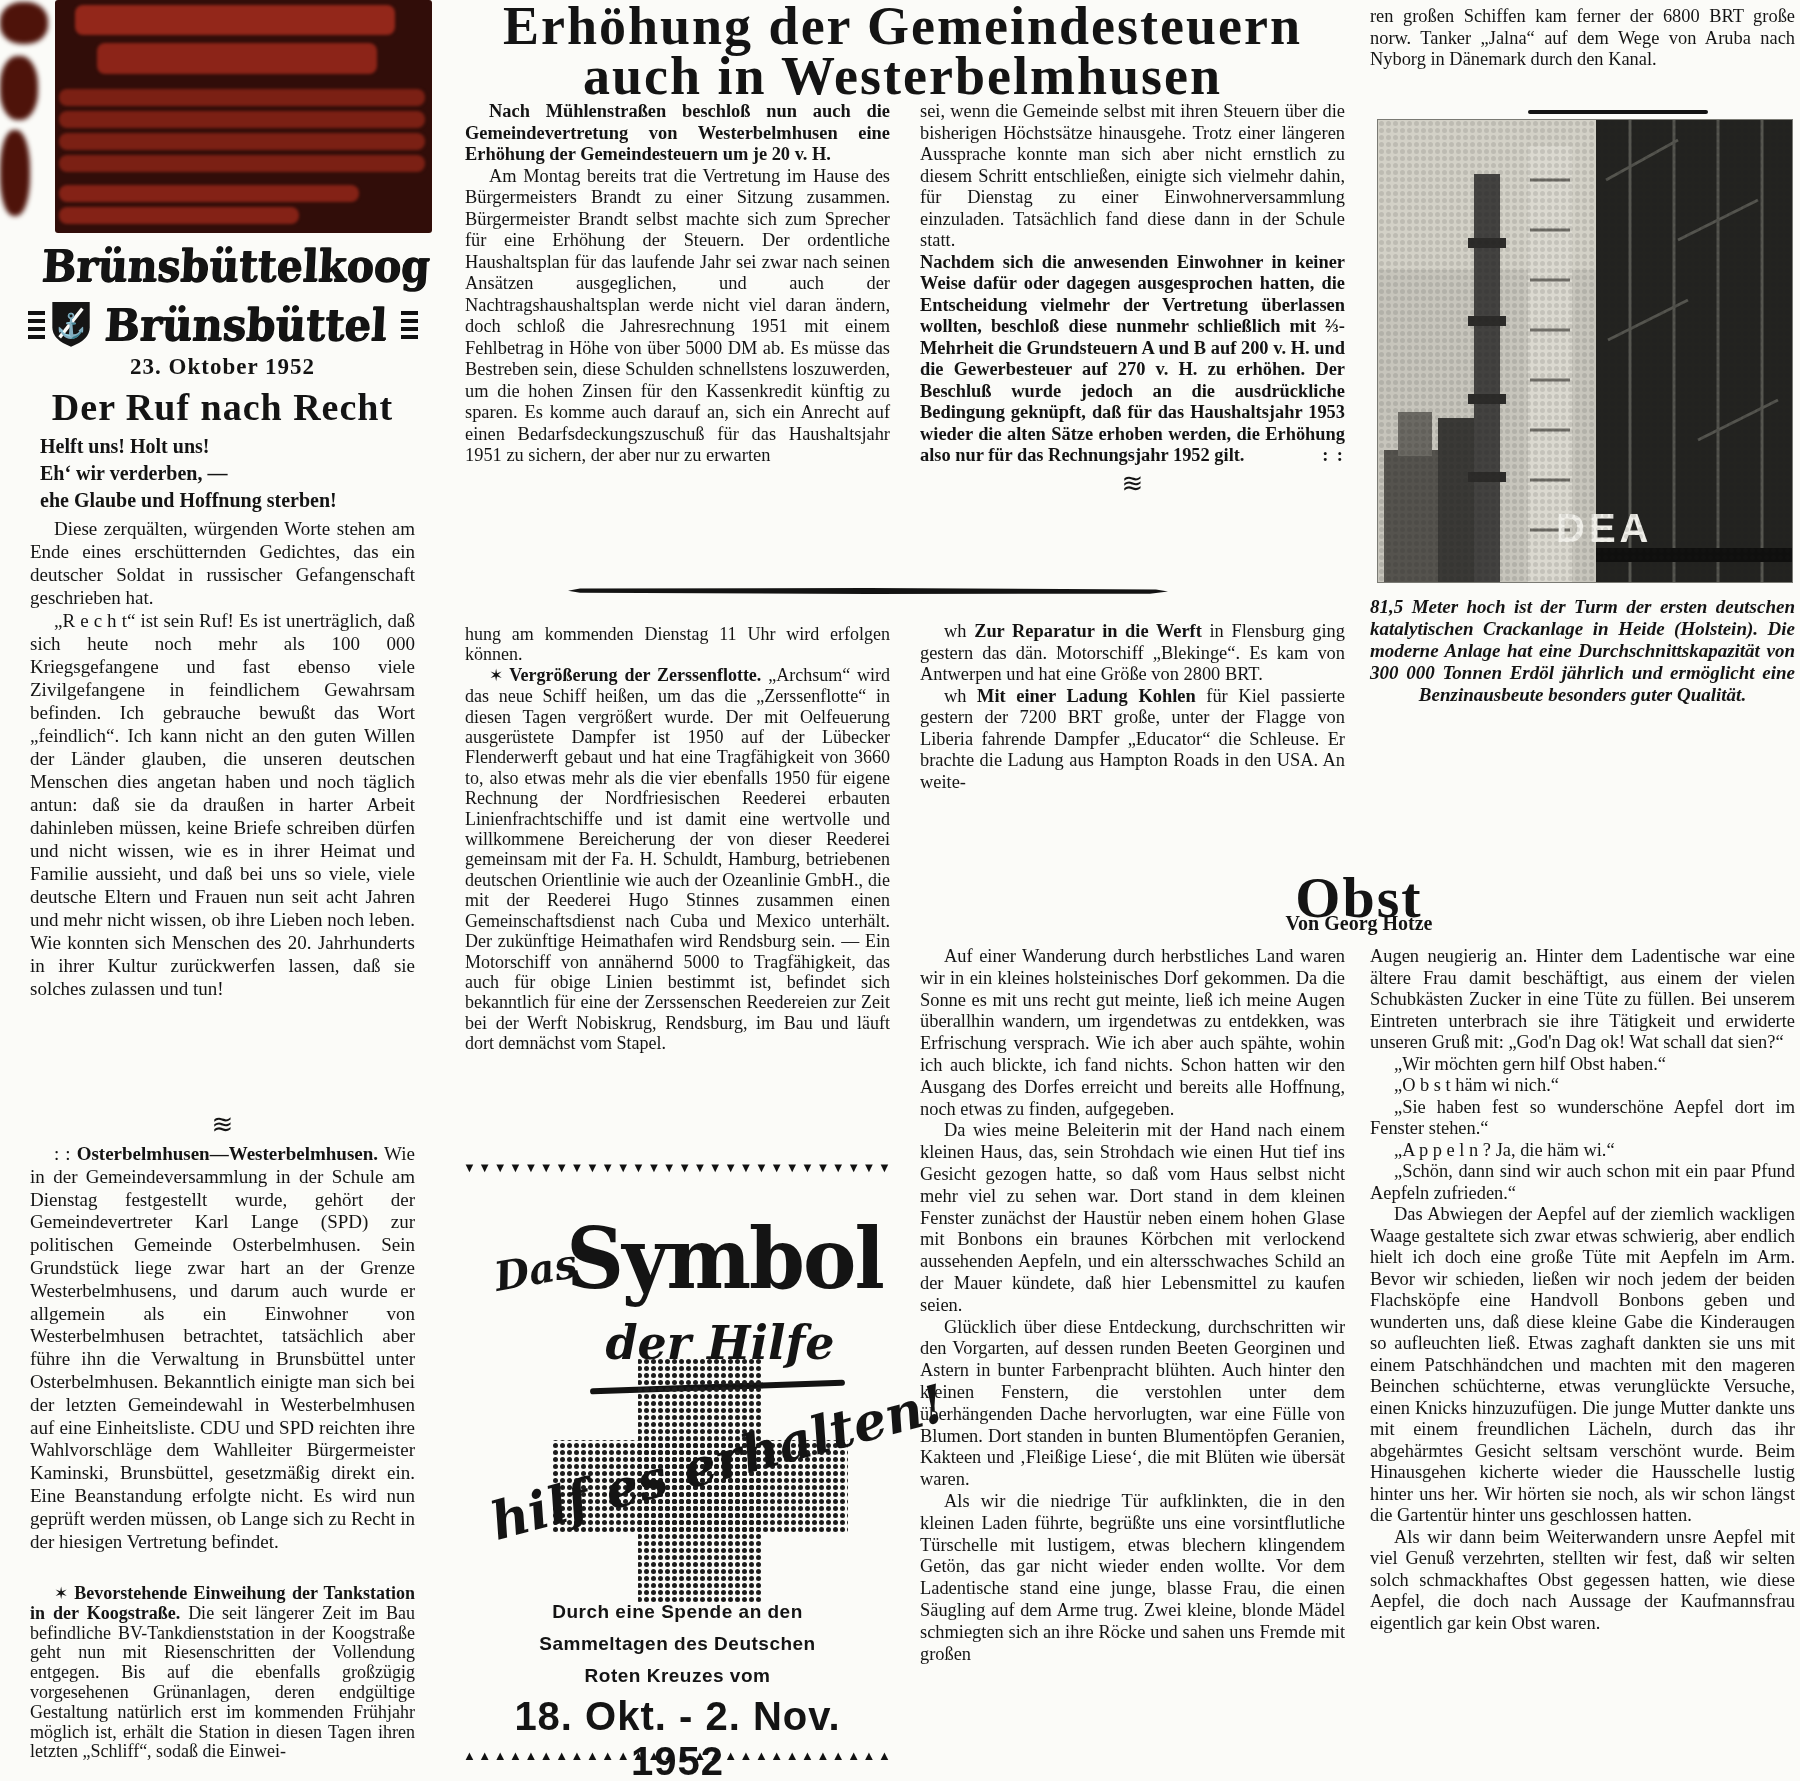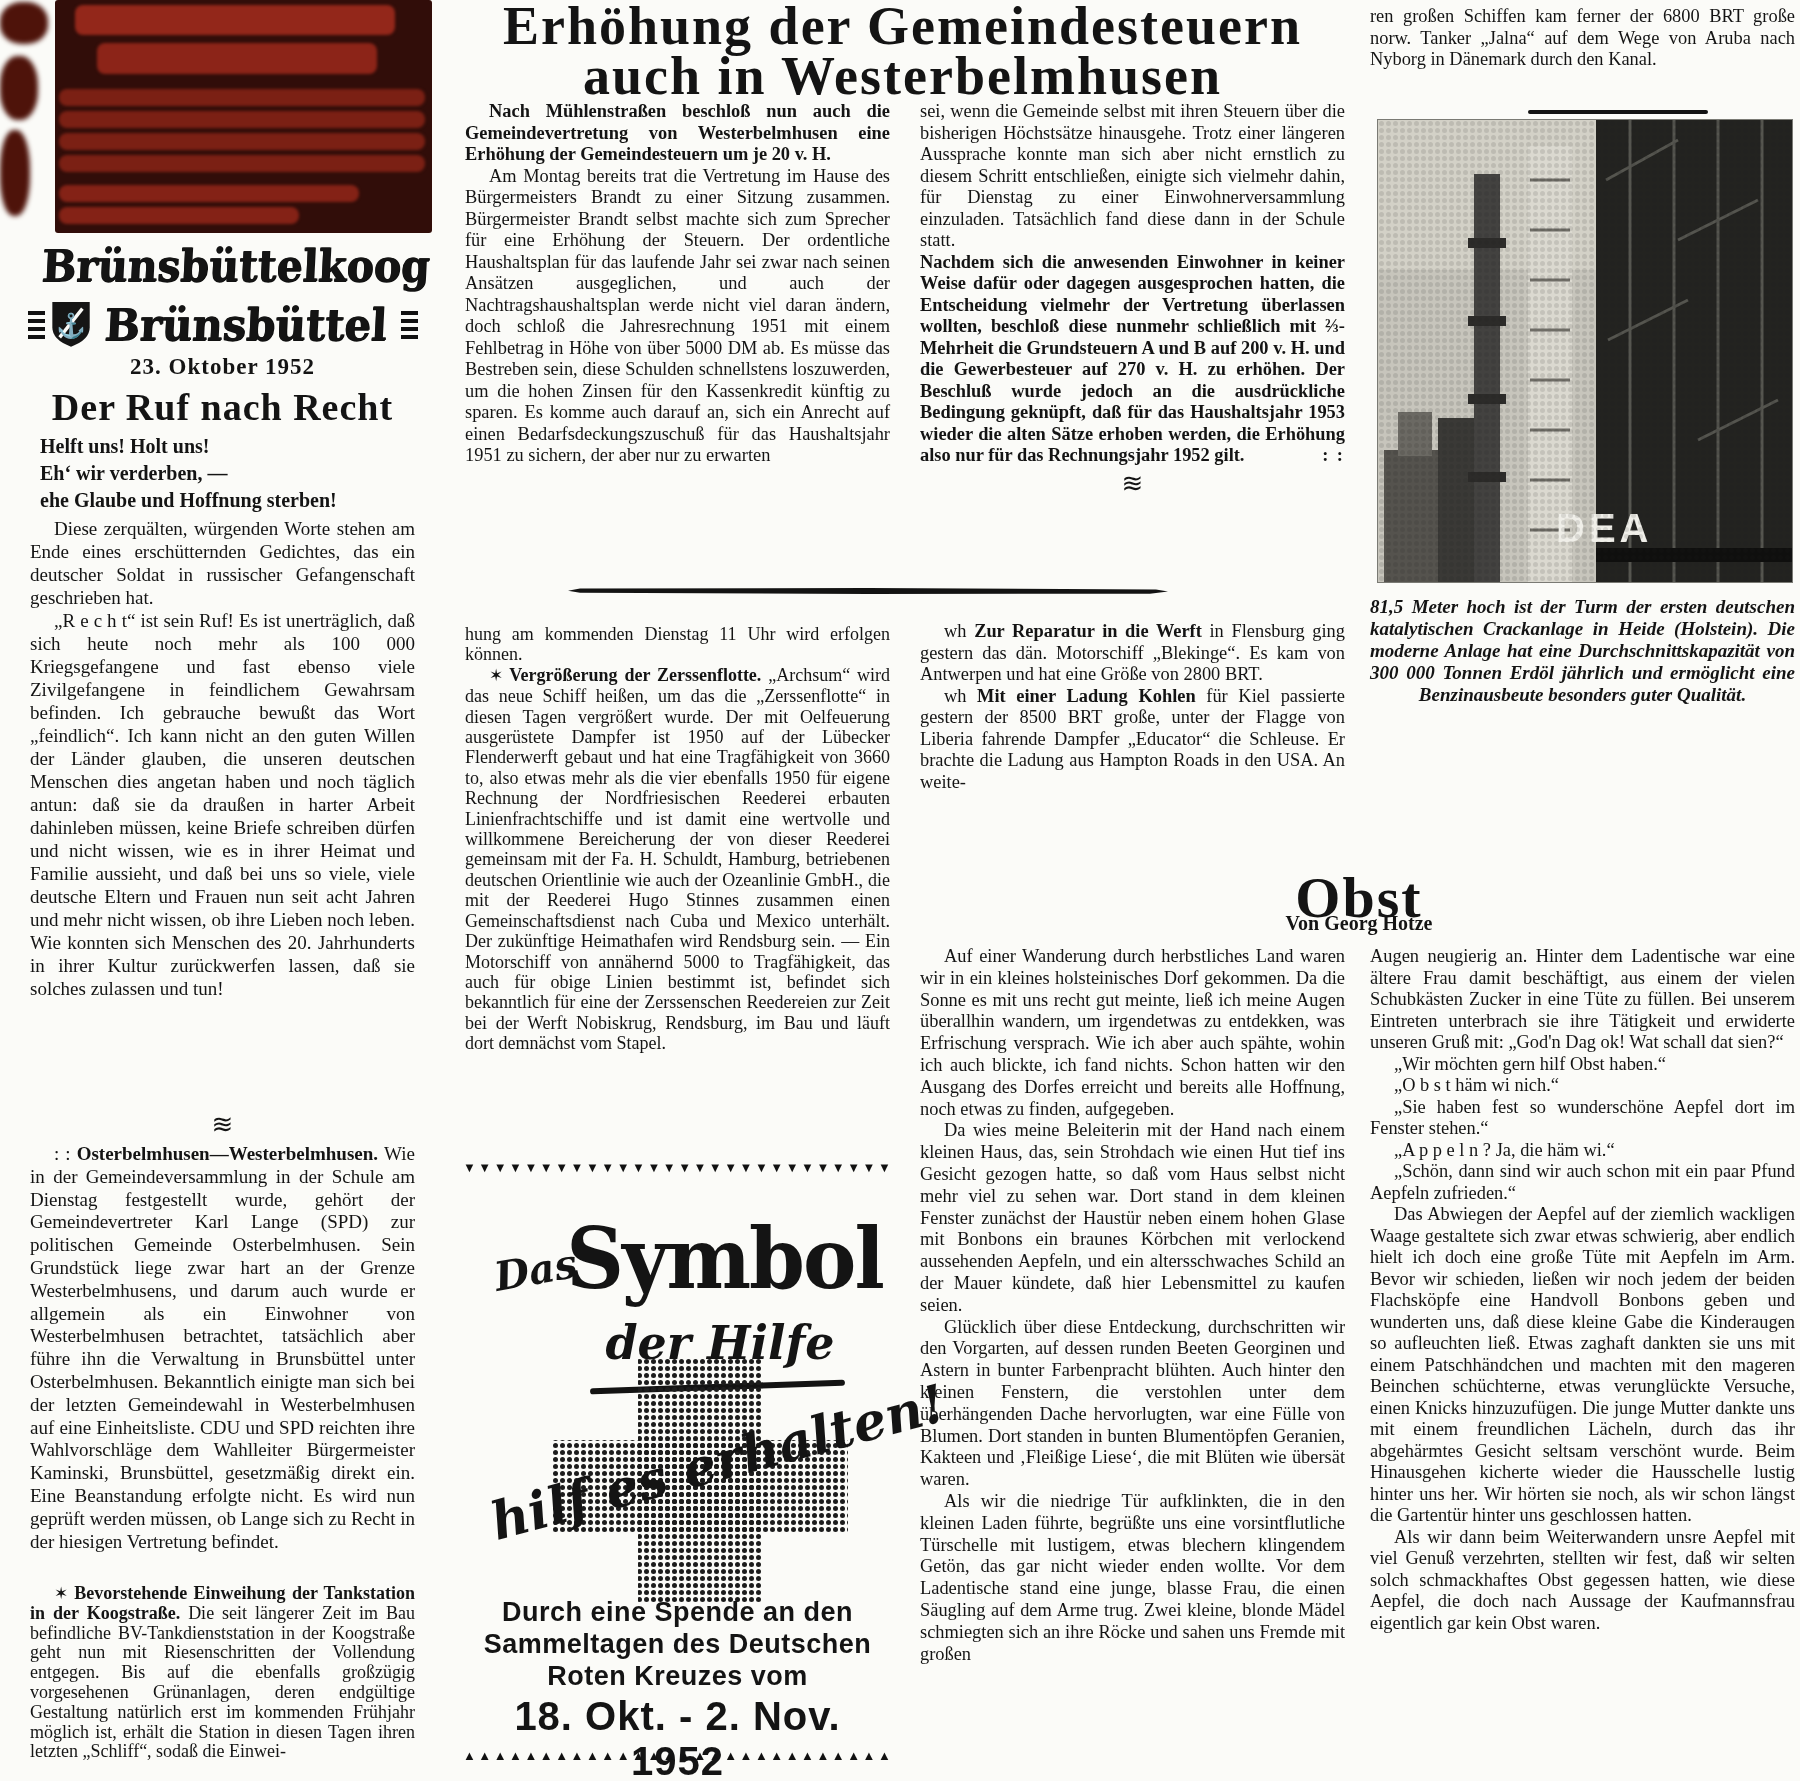--- a/index.html
+++ b/index.html
@@ -47,21 +47,21 @@
   .gsmudge{position:absolute;background:#4e130a;filter:blur(2.5px);border-radius:45%;}
   
   .zig{white-space:nowrap;overflow:hidden;font-size:13px;letter-spacing:2.5px;line-height:16px;color:#111;}
   
   .ad-das{font-family:"DejaVu Serif",serif;font-style:italic;font-weight:900;font-size:40px;
           transform:rotate(-10deg);}
   .ad-symbol{font-family:"DejaVu Serif",serif;font-weight:900;font-size:80px;letter-spacing:-2px;
              transform:scaleY(1.05);}
   .ad-script{font-family:"DejaVu Serif",serif;font-style:italic;font-weight:900;}
   .ad-lines{font-family:"Liberation Sans","DejaVu Sans",sans-serif;font-weight:700;
-            font-size:27px;line-height:32px;text-align:center;letter-spacing:.5px;}
+            font-size:19px;line-height:32px;text-align:center;letter-spacing:.5px;}
   .ad-date{font-family:"Liberation Sans","DejaVu Sans",sans-serif;font-weight:700;
            font-size:40px;letter-spacing:1px;text-align:center;}
   .caption{font-weight:bold;font-style:italic;font-size:19px;line-height:22px;
            text-align:justify;text-align-last:center;}
   .photo-frame{outline:1px solid #7a7a74;}
 </style>
 </head>
 <body>
 
 <div class="abs ghost" style="left:55px;top:0;width:377px;height:233px">
@@ -176,21 +176,21 @@
 </div>
 <div class="abs ad-date" style="left:465px;top:1694px;width:425px">18. Okt. - 2. Nov. 1952</div>
 
 <div class="abs zig" style="left:463px;top:1748px;width:428px">▲▲▲▲▲▲▲▲▲▲▲▲▲▲▲▲▲▲▲▲▲▲▲▲▲▲▲▲▲▲▲▲▲▲▲▲▲▲▲▲</div>
 
 <div class="abs bodytext" style="left:920px;top:621px;width:425px">
   <p class="ind">
     <span>wh </span><span class="b">Zur Reparatur in die Werft </span><span>in Flensburg ging gestern das dän. Motorschiff „Blekinge“. Es kam von Antwerpen und hat eine Größe von 2800 BRT.</span>
   </p>
   <p class="ind">
-    <span>wh </span><span class="b">Mit einer Ladung Kohlen </span><span>für Kiel passierte gestern der 8500 BRT große, unter der Flagge von Liberia fahrende Dampfer „Educator“ die Schleuse. Er brachte die Ladung aus Hampton Roads in den USA. An weite-</span>
+    <span>wh </span><span class="b">Mit einer Ladung Kohlen </span><span>für Kiel passierte gestern der 7200 BRT große, unter der Flagge von Liberia fahrende Dampfer „Educator“ die Schleuse. Er brachte die Ladung aus Hampton Roads in den USA. An weite-</span>
   </p>
 </div>
 
 <div class="abs bodytext" style="left:1370px;top:6px;width:425px">ren großen Schiffen kam ferner der 6800 BRT große norw. Tanker „Jalna“ auf dem Wege von Aruba nach Nyborg in Dänemark durch den Kanal.</div>
 <div class="abs rule" style="left:1528px;top:110px;width:180px;height:4px"></div>
 
 <svg class="abs photo-frame" style="left:1378px;top:120px" width="414" height="462" viewBox="0 0 414 462" preserveAspectRatio="none">
   <rect width="414" height="462" fill="#b5b3ab"></rect>
   <rect width="232" height="462" fill="#c7c5bc"></rect>
   <rect x="0" y="0" width="232" height="150" fill="#d3d1c7"></rect>

